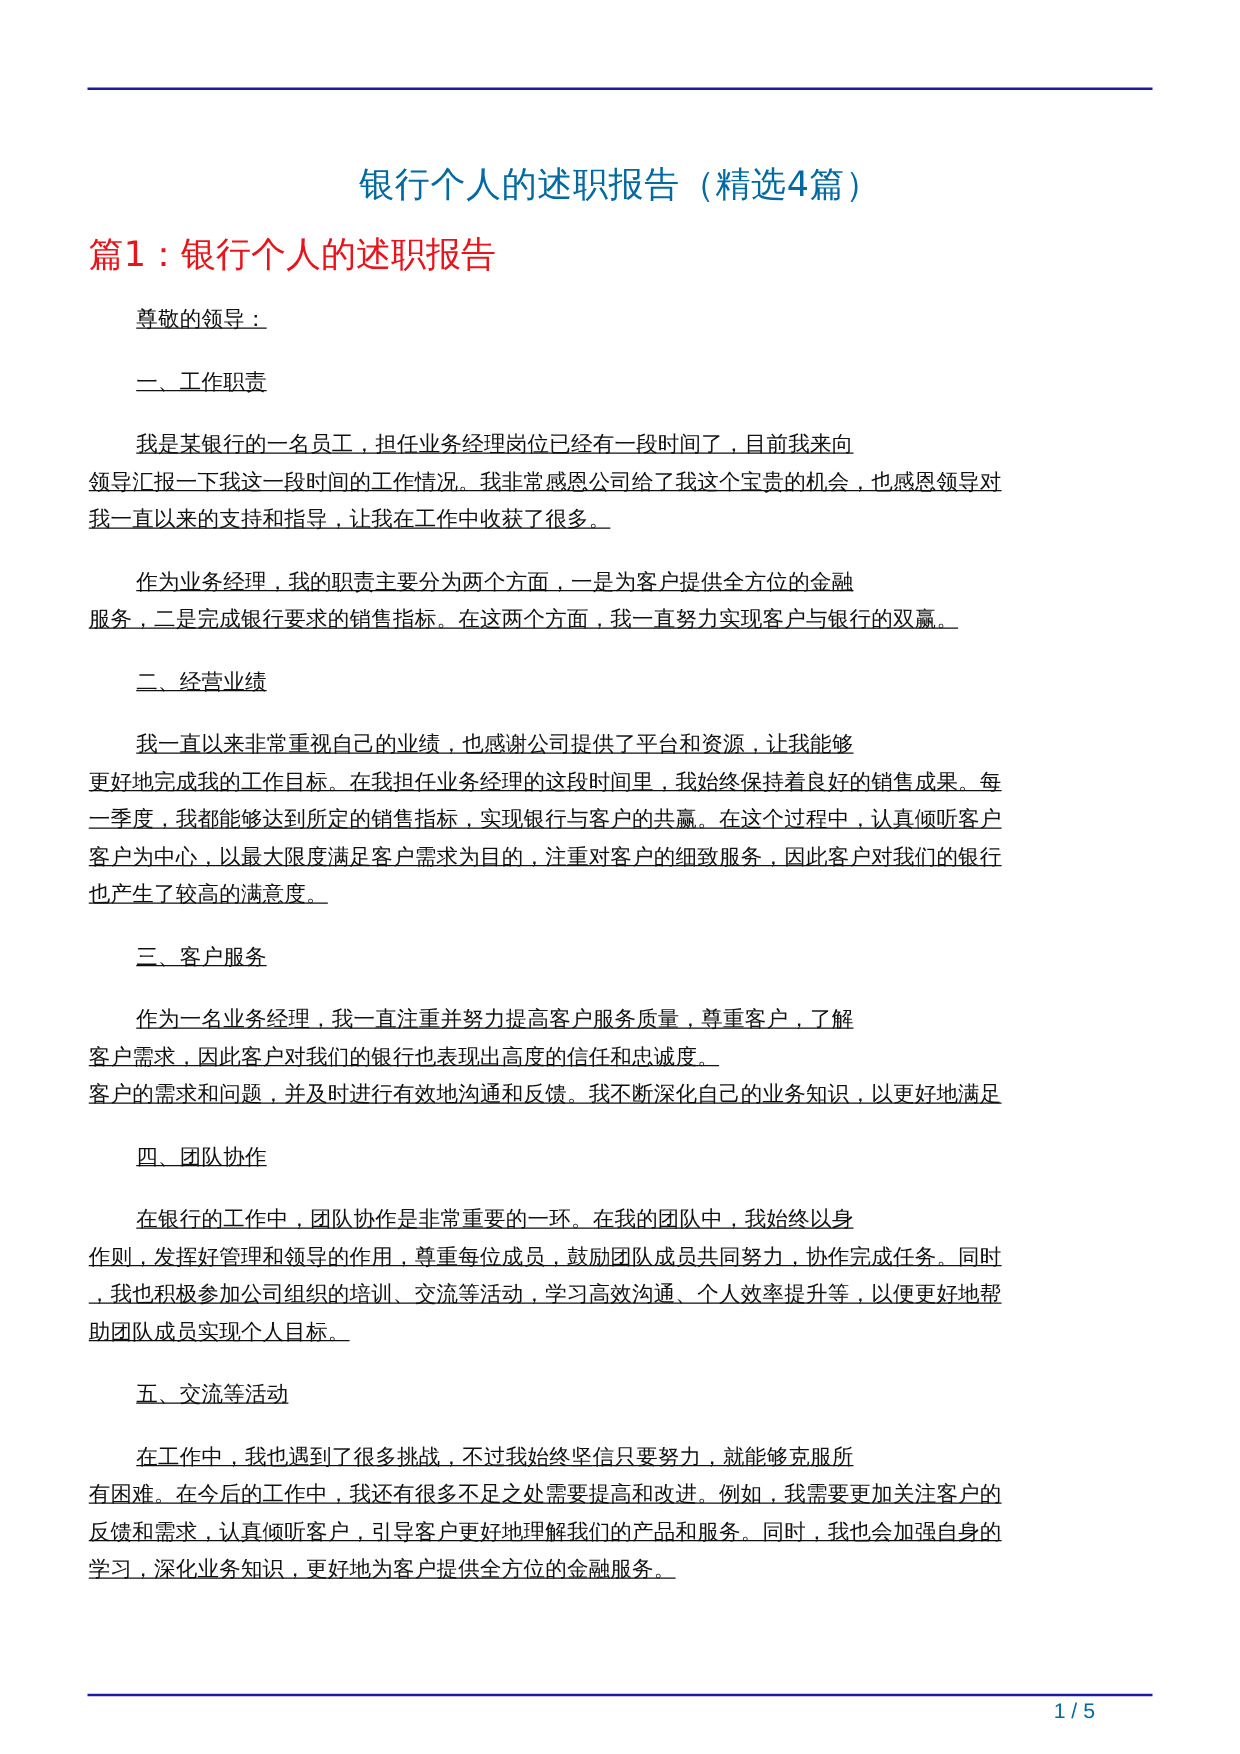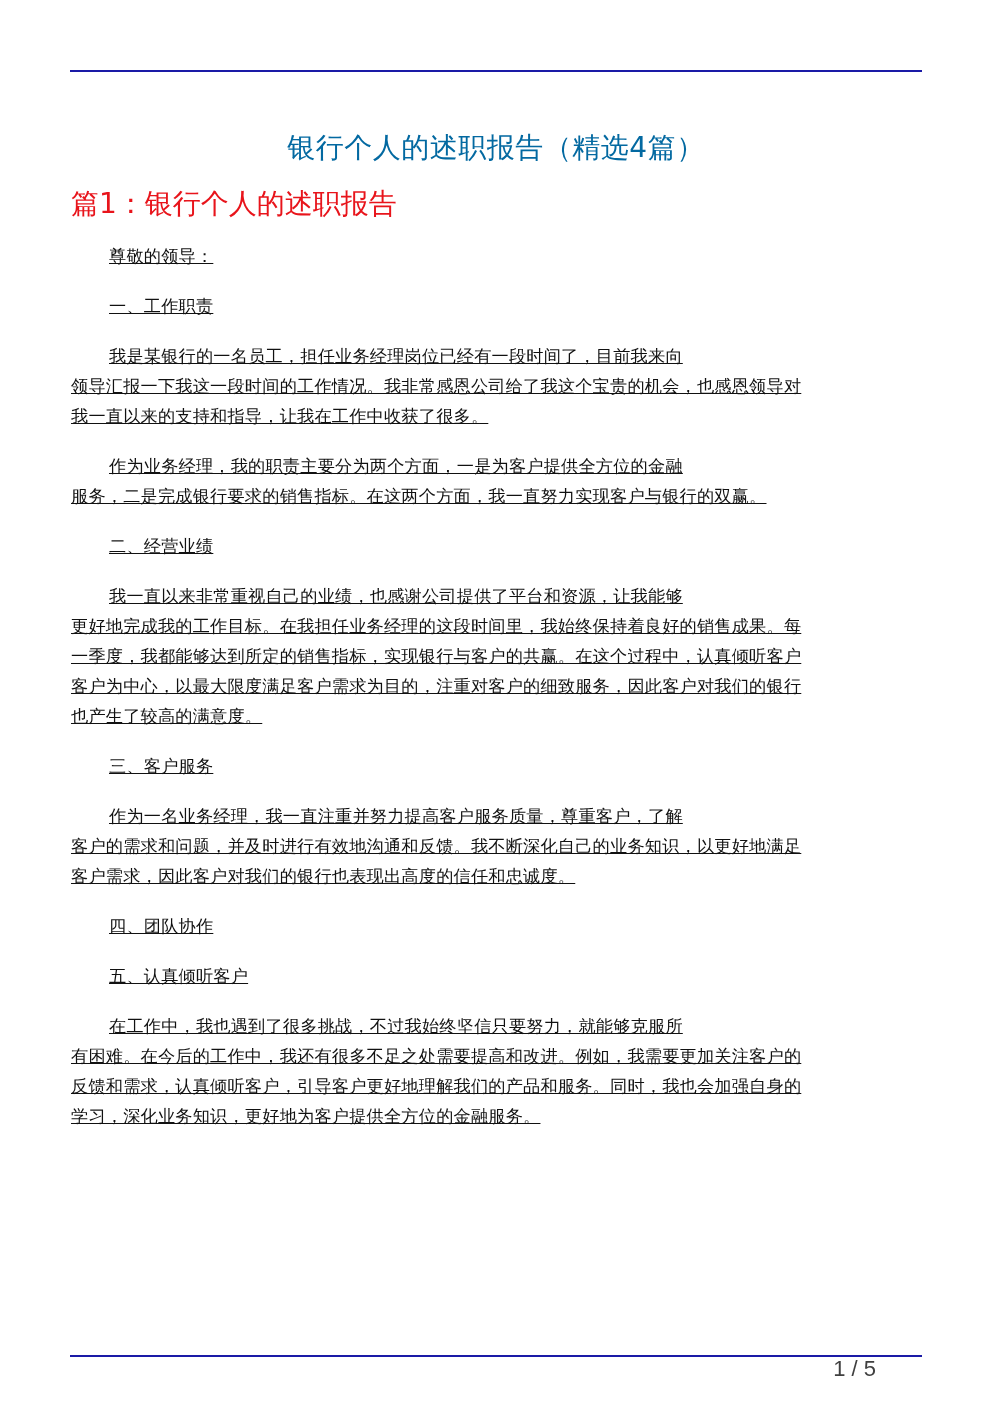--- a/index.html
+++ b/index.html
@@ -62,23 +62,23 @@
       height: 30px;
     }
     .line.indent {
       padding-left: 38px;
     }
     .page-number {
       position: absolute;
       top: 1357px;
       right: 116px;
       font-family: "Liberation Sans", sans-serif;
-      font-size: 22px;
+      font-size: 17px;
       line-height: 24px;
-      color: #404040;
+      color: #0369a1;
     }
   </style>
 </head>
 <body>
 
 <div class="rule top"></div>
 
 <h1 class="title" style="margin:0;font-weight:normal;">银行个人的述职报告（精选4篇）</h1>
 
 <h2 class="section-heading" style="margin:0;font-weight:normal;">篇1：银行个人的述职报告</h2>
@@ -115,31 +115,37 @@
     <span class="line">客户为中心，以最大限度满足客户需求为目的，注重对客户的细致服务，因此客户对我们的银行</span>
     <span class="line">也产生了较高的满意度。</span>
   </div>
 
   <div class="block">
     <span class="line indent">三、客户服务</span>
   </div>
 
   <div class="block">
     <span class="line indent">作为一名业务经理，我一直注重并努力提高客户服务质量，尊重客户，了解</span>
+    <span class="line">客户需求，因此客户对我们的银行也表现出高度的信任和忠诚度。</span>
     <span class="line">客户的需求和问题，并及时进行有效地沟通和反馈。我不断深化自己的业务知识，以更好地满足</span>
-    <span class="line">客户需求，因此客户对我们的银行也表现出高度的信任和忠诚度。</span>
   </div>
 
   <div class="block">
     <span class="line indent">四、团队协作</span>
   </div>
 
+  <div class="block">
+    <span class="line indent">在银行的工作中，团队协作是非常重要的一环。在我的团队中，我始终以身</span>
+    <span class="line">作则，发挥好管理和领导的作用，尊重每位成员，鼓励团队成员共同努力，协作完成任务。同时</span>
+    <span class="line">，我也积极参加公司组织的培训、交流等活动，学习高效沟通、个人效率提升等，以便更好地帮</span>
+    <span class="line">助团队成员实现个人目标。</span>
+  </div>
 
   <div class="block">
-    <span class="line indent">五、认真倾听客户</span>
+    <span class="line indent">五、交流等活动</span>
   </div>
 
   <div class="block">
     <span class="line indent">在工作中，我也遇到了很多挑战，不过我始终坚信只要努力，就能够克服所</span>
     <span class="line">有困难。在今后的工作中，我还有很多不足之处需要提高和改进。例如，我需要更加关注客户的</span>
     <span class="line">反馈和需求，认真倾听客户，引导客户更好地理解我们的产品和服务。同时，我也会加强自身的</span>
     <span class="line">学习，深化业务知识，更好地为客户提供全方位的金融服务。</span>
   </div>
 </div>
 

